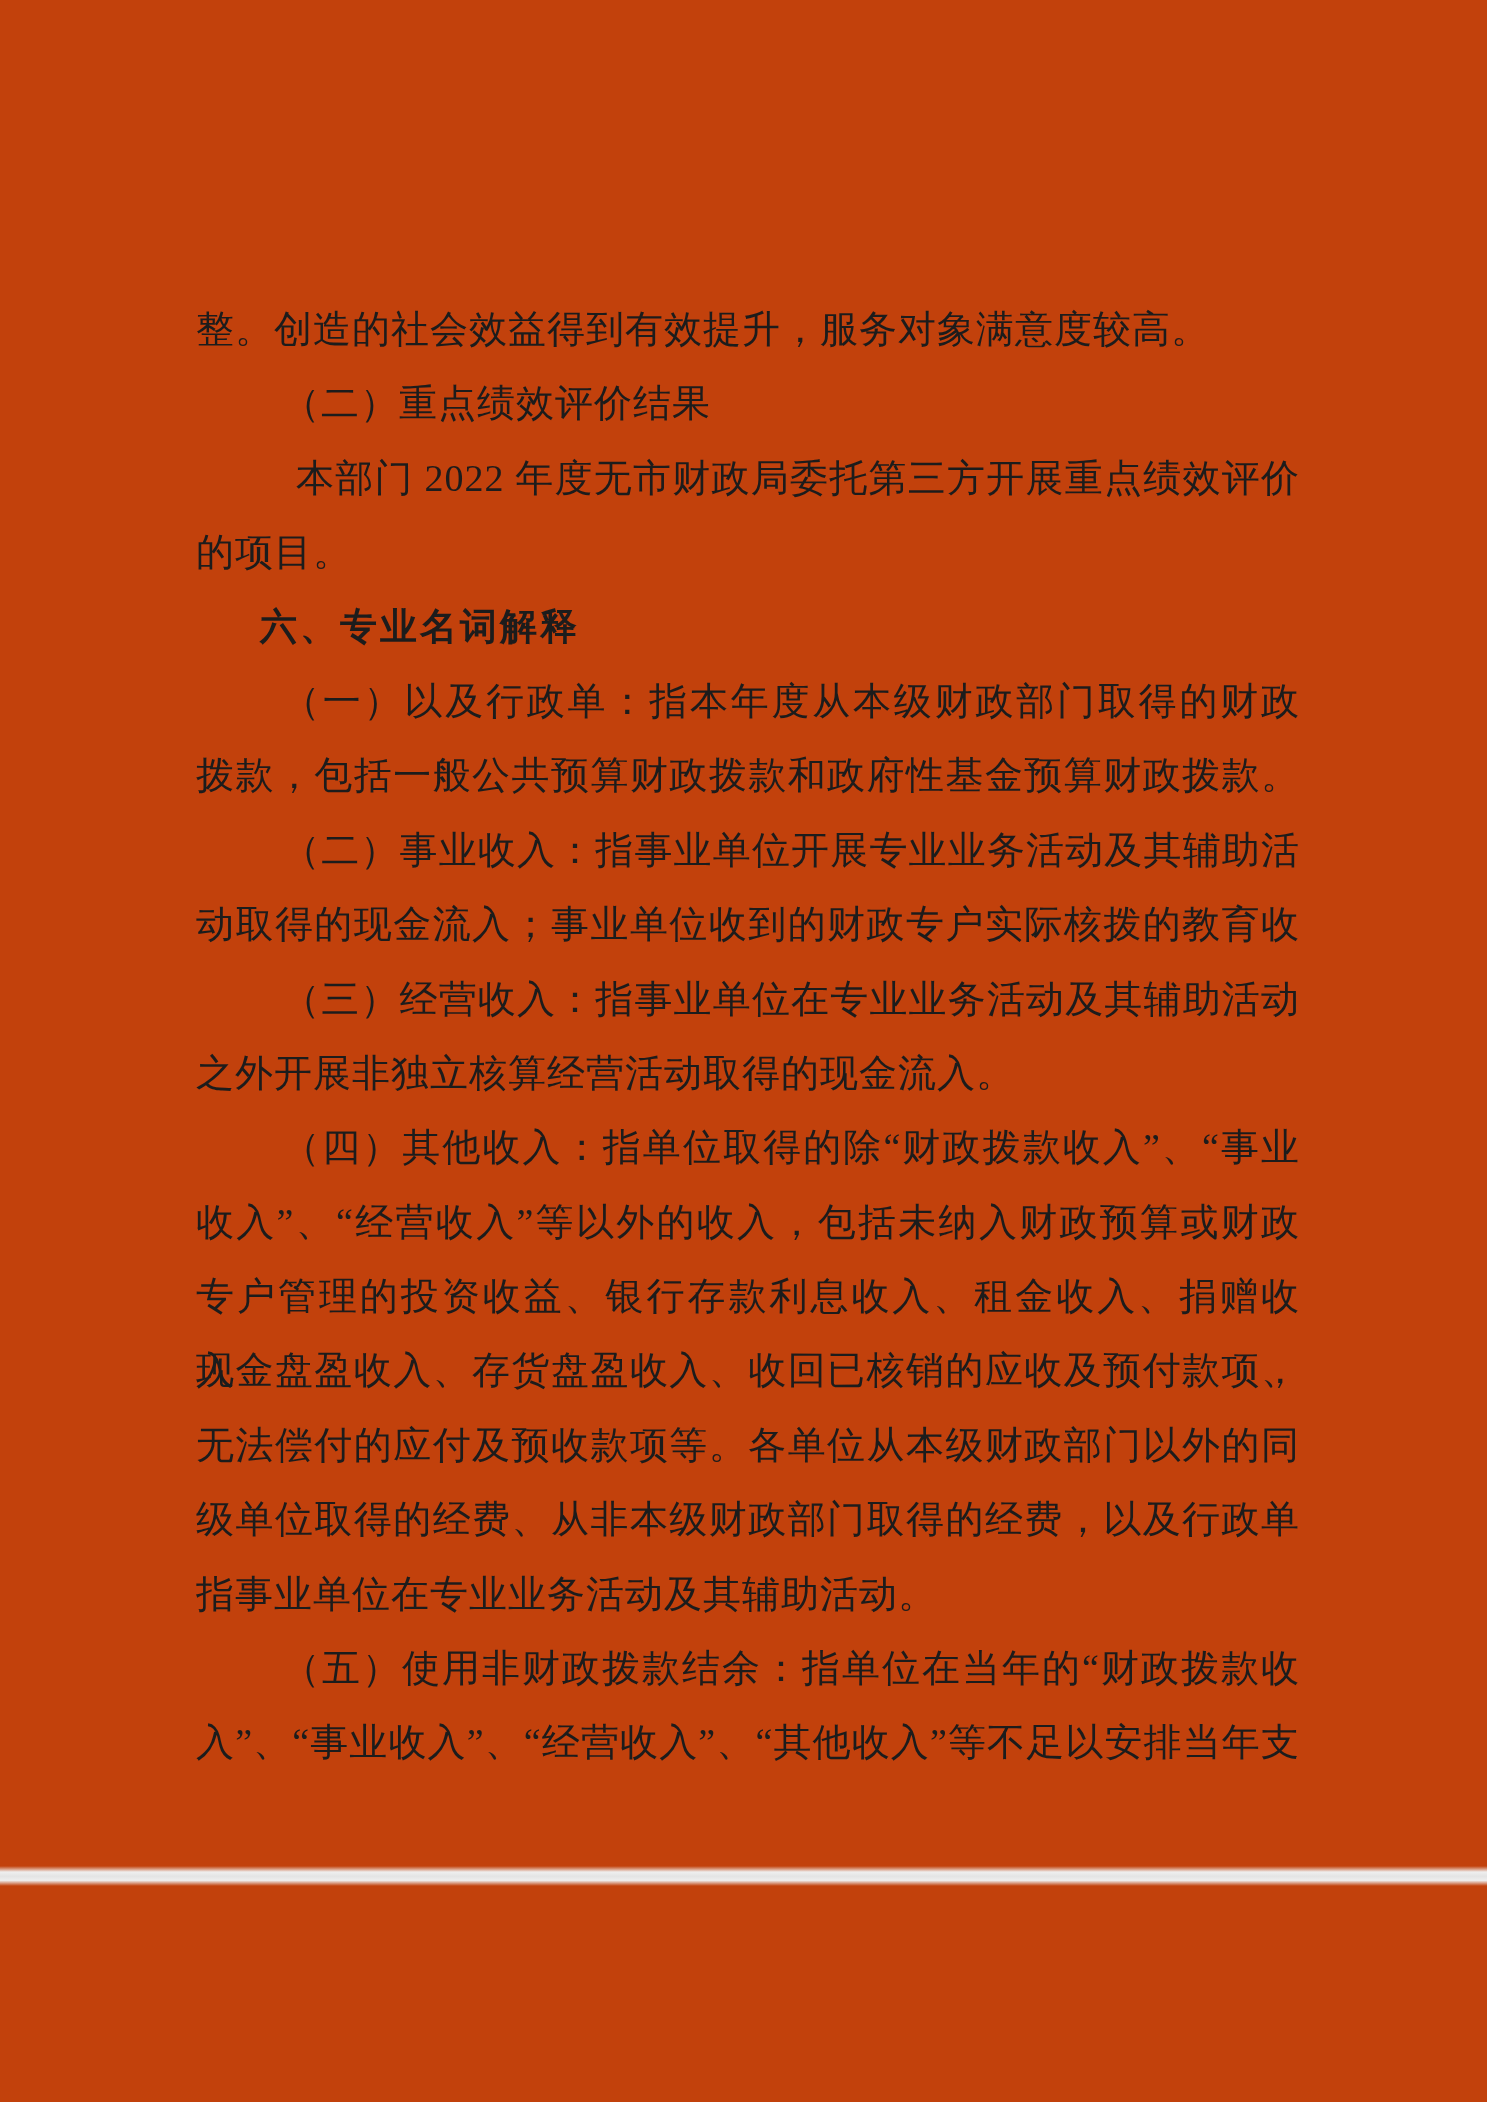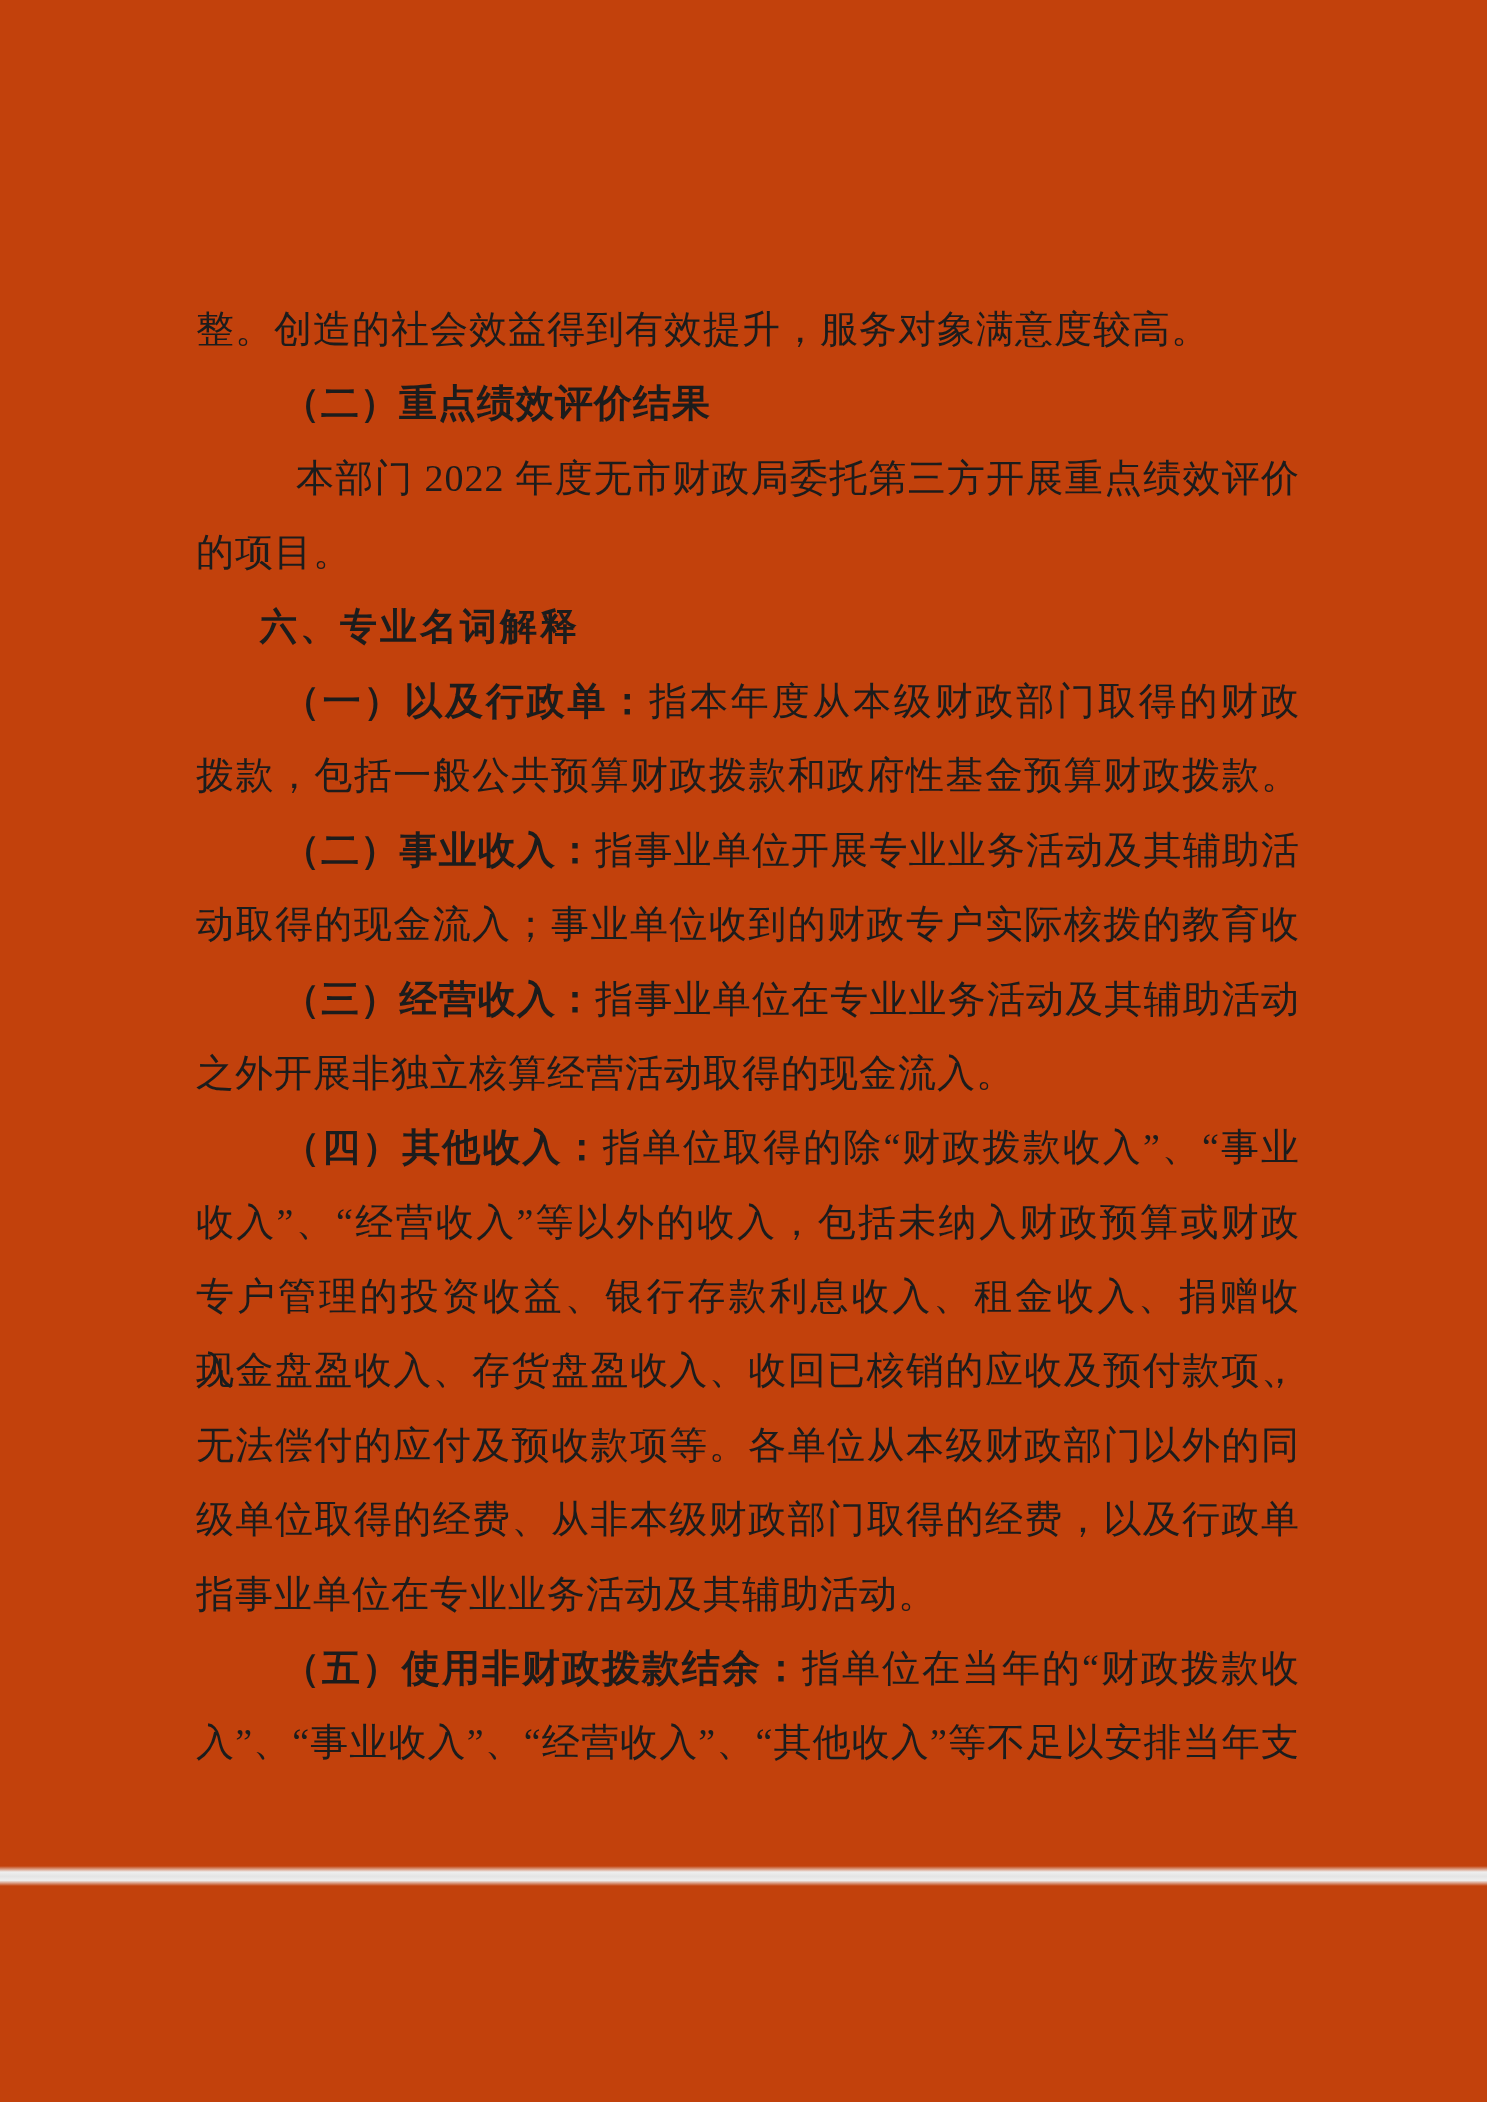--- a/index.html
+++ b/index.html
@@ -36,21 +36,21 @@
   }
   
   .jl {
     text-align: justify;
     text-align-last: justify;
   }
   
   .ind-p { padding-left: 86px; }   
   .ind-t { padding-left: 100px; }  
   .ind-h { padding-left: 64px; }   
-  .b { font-weight: 700; }
+  .b { font-weight: 400; }
   .hei {
     font-family: Liberation Serif, serif;
     font-weight: 700;
     letter-spacing: 3px;
     font-size: 37px;
   }
   
   .shadow {
     position: absolute;
     left: 0;

